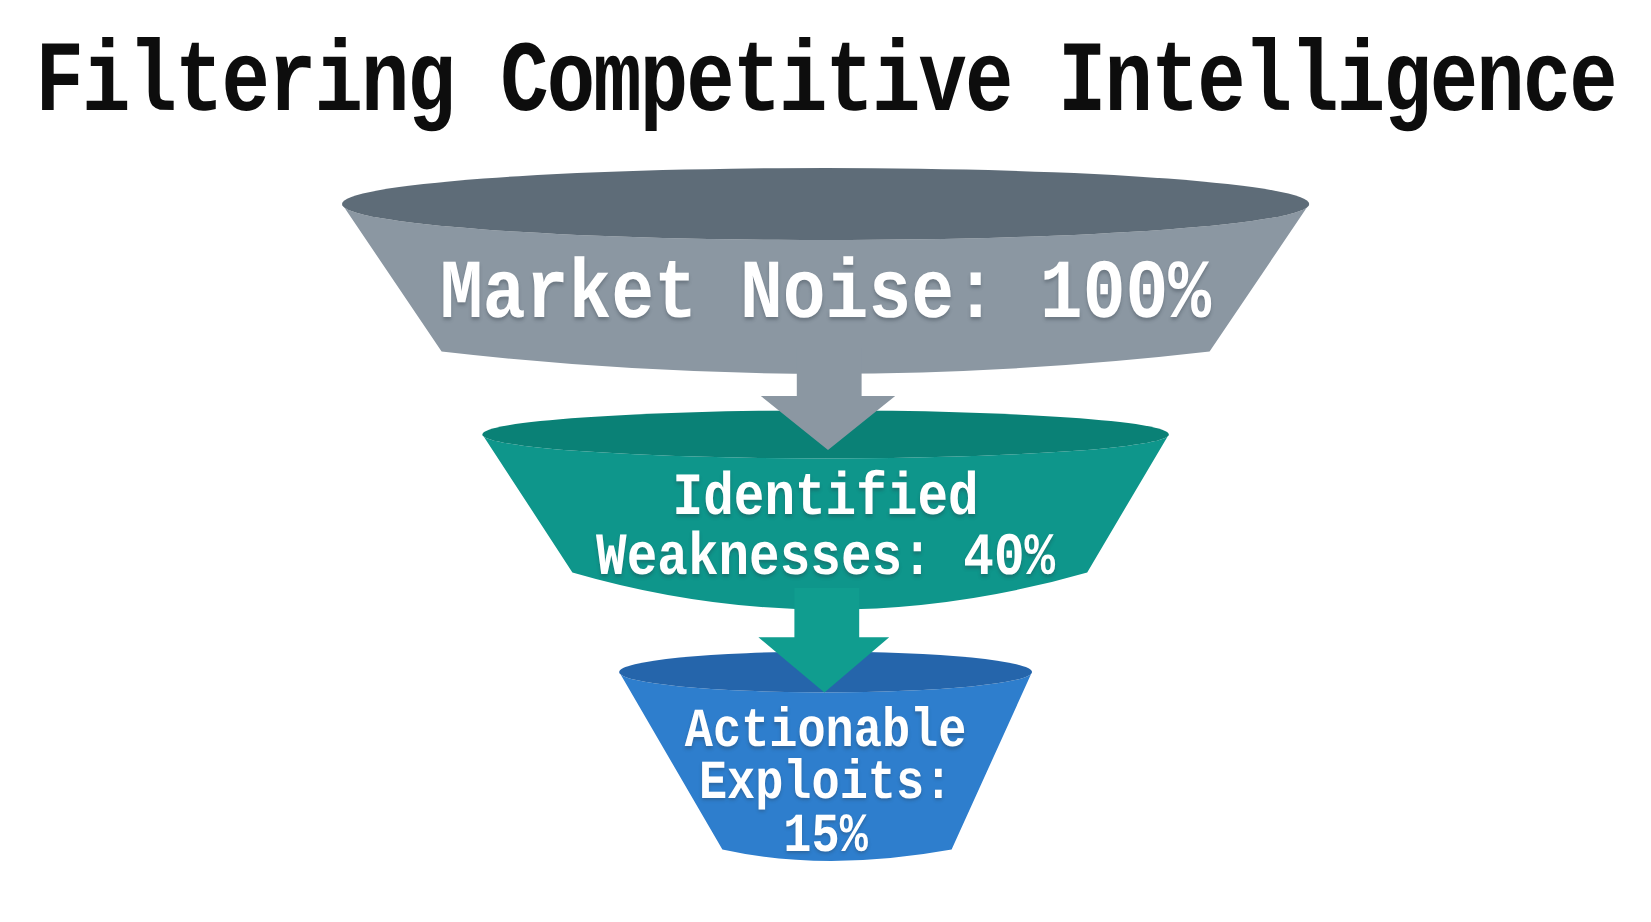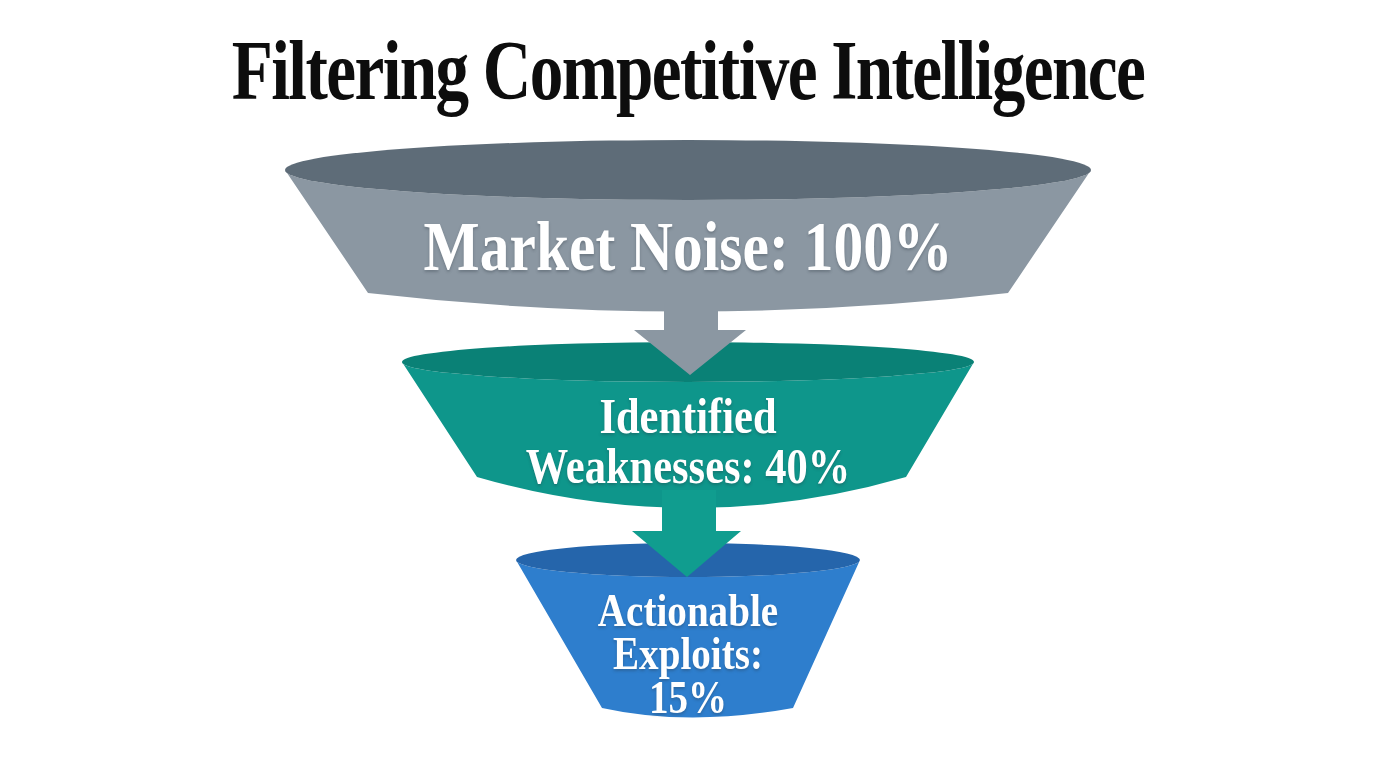--- a/index.html
+++ b/index.html
@@ -2,21 +2,21 @@
 <html><head>
 <meta charset="utf-8">
 <style>
   html, body { margin: 0; padding: 0; background: #ffffff; }
   .canvas {
     position: relative;
     width: 1376px;
     height: 768px;
     overflow: hidden;
     background: #ffffff;
-    font-family: Liberation Serif, serif;
+    font-family: Liberation Mono, monospace;
   }
   .page-title {
     position: absolute;
     left: 688px;
     top: 70px;
     margin: 0;
     transform: translate(-50%, -50%) scaleX(0.80);
     white-space: nowrap;
     font-size: 84px;
     font-weight: 700;

